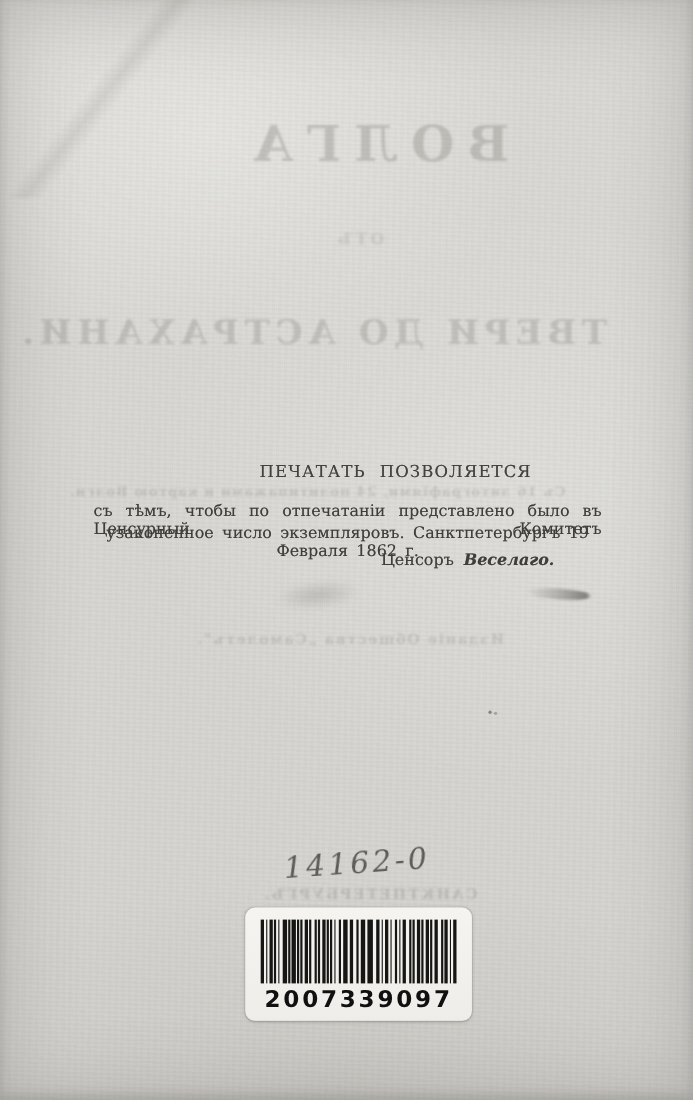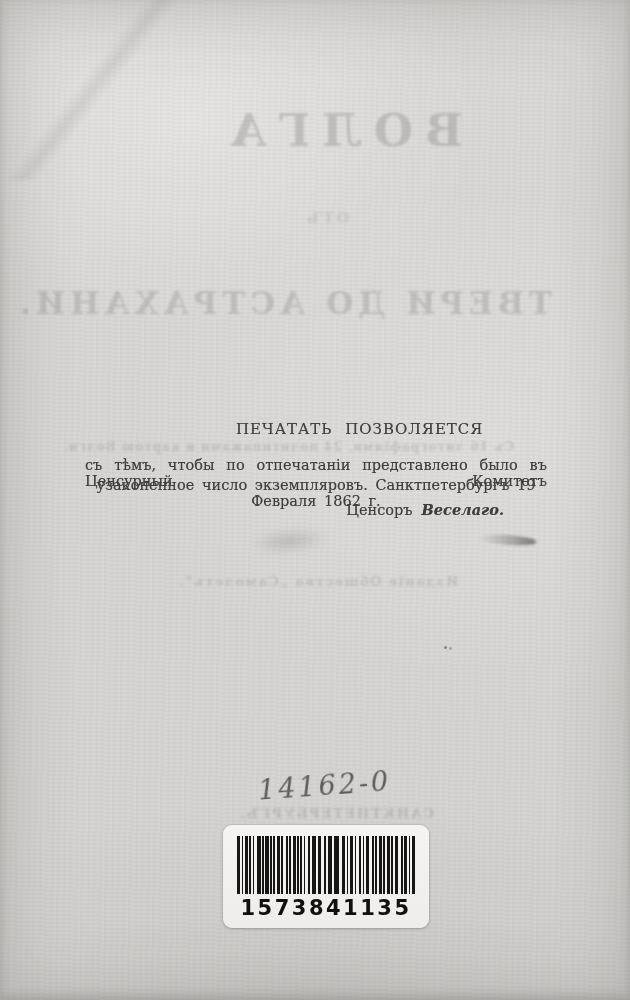--- a/index.html
+++ b/index.html
@@ -194,16 +194,16 @@
         <span class="bar" style="width: 3.2px;"></span>
         <span class="gap" style="width: 3.2px;"></span>
         <span class="bar" style="width: 1.6px;"></span>
         <span class="gap" style="width: 1.6px;"></span>
         <span class="bar" style="width: 3.2px;"></span>
         <span class="gap" style="width: 1.6px;"></span>
         <span class="bar" style="width: 1.6px;"></span>
         <span class="gap" style="width: 1.6px;"></span>
         <span class="bar" style="width: 3.2px;"></span>
       </div>
-    <div class="barcode-number">1573841135</div>
+    <div class="barcode-number">2007339097</div>
   </div>
 
 </div>
 
 </body></html>

